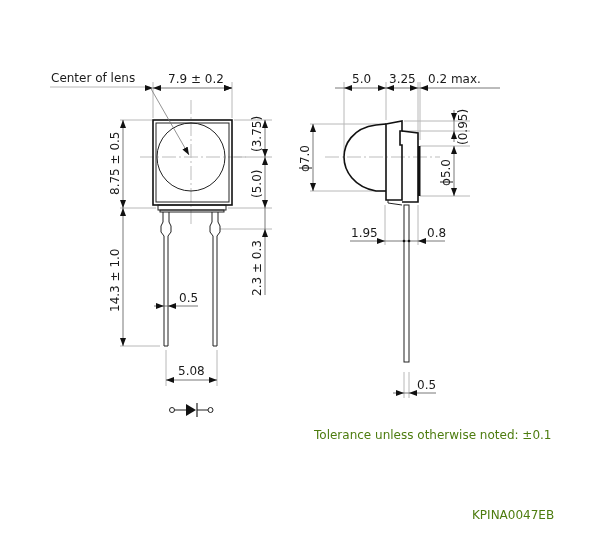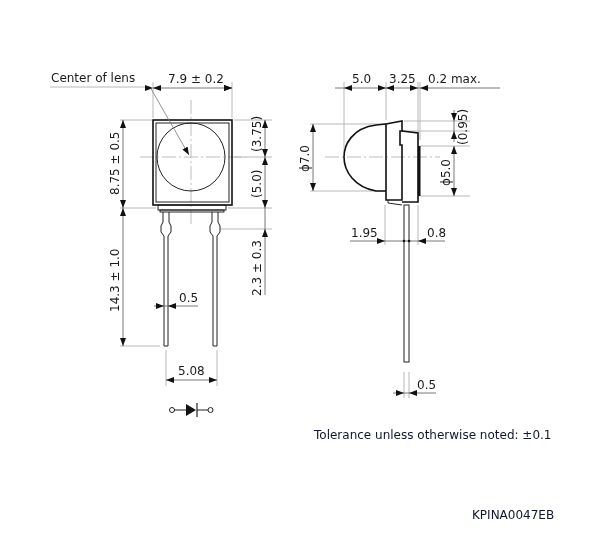--- a/index.html
+++ b/index.html
@@ -1,19 +1,19 @@
 <!DOCTYPE html>
 <html><head>
   <meta charset="utf-8">
   <style>
     html, body { margin: 0; padding: 0; background: #ffffff; }
     body { width: 607px; height: 536px; position: relative; overflow: hidden; font-family: "DejaVu Sans", sans-serif; }
     svg { position: absolute; left: 0; top: 0; }
     .dim { font-family: "DejaVu Sans", sans-serif; font-size: 12px; fill: #1a1a1a; }
-    .note { position: absolute; font-family: "DejaVu Sans", sans-serif; font-size: 12px; color: #0f172a; white-space: nowrap; }
+    .note { position: absolute; font-family: "DejaVu Sans", sans-serif; font-size: 12px; color: #4d7c0f; white-space: nowrap; }
     .ext { stroke: #b8b8b8; stroke-width: 1; fill: none; }
     .dline { stroke: #555; stroke-width: 0.8; fill: none; }
     .body-line { stroke: #111; stroke-width: 1.6; fill: none; }
     .thin { stroke: #222; stroke-width: 1; fill: none; }
     .center { stroke: #bdbdbd; stroke-width: 1; stroke-dasharray: 14 3 2 3; fill: none; }
     .arrow { fill: #111; }
   </style>
 </head>
 <body>
 

